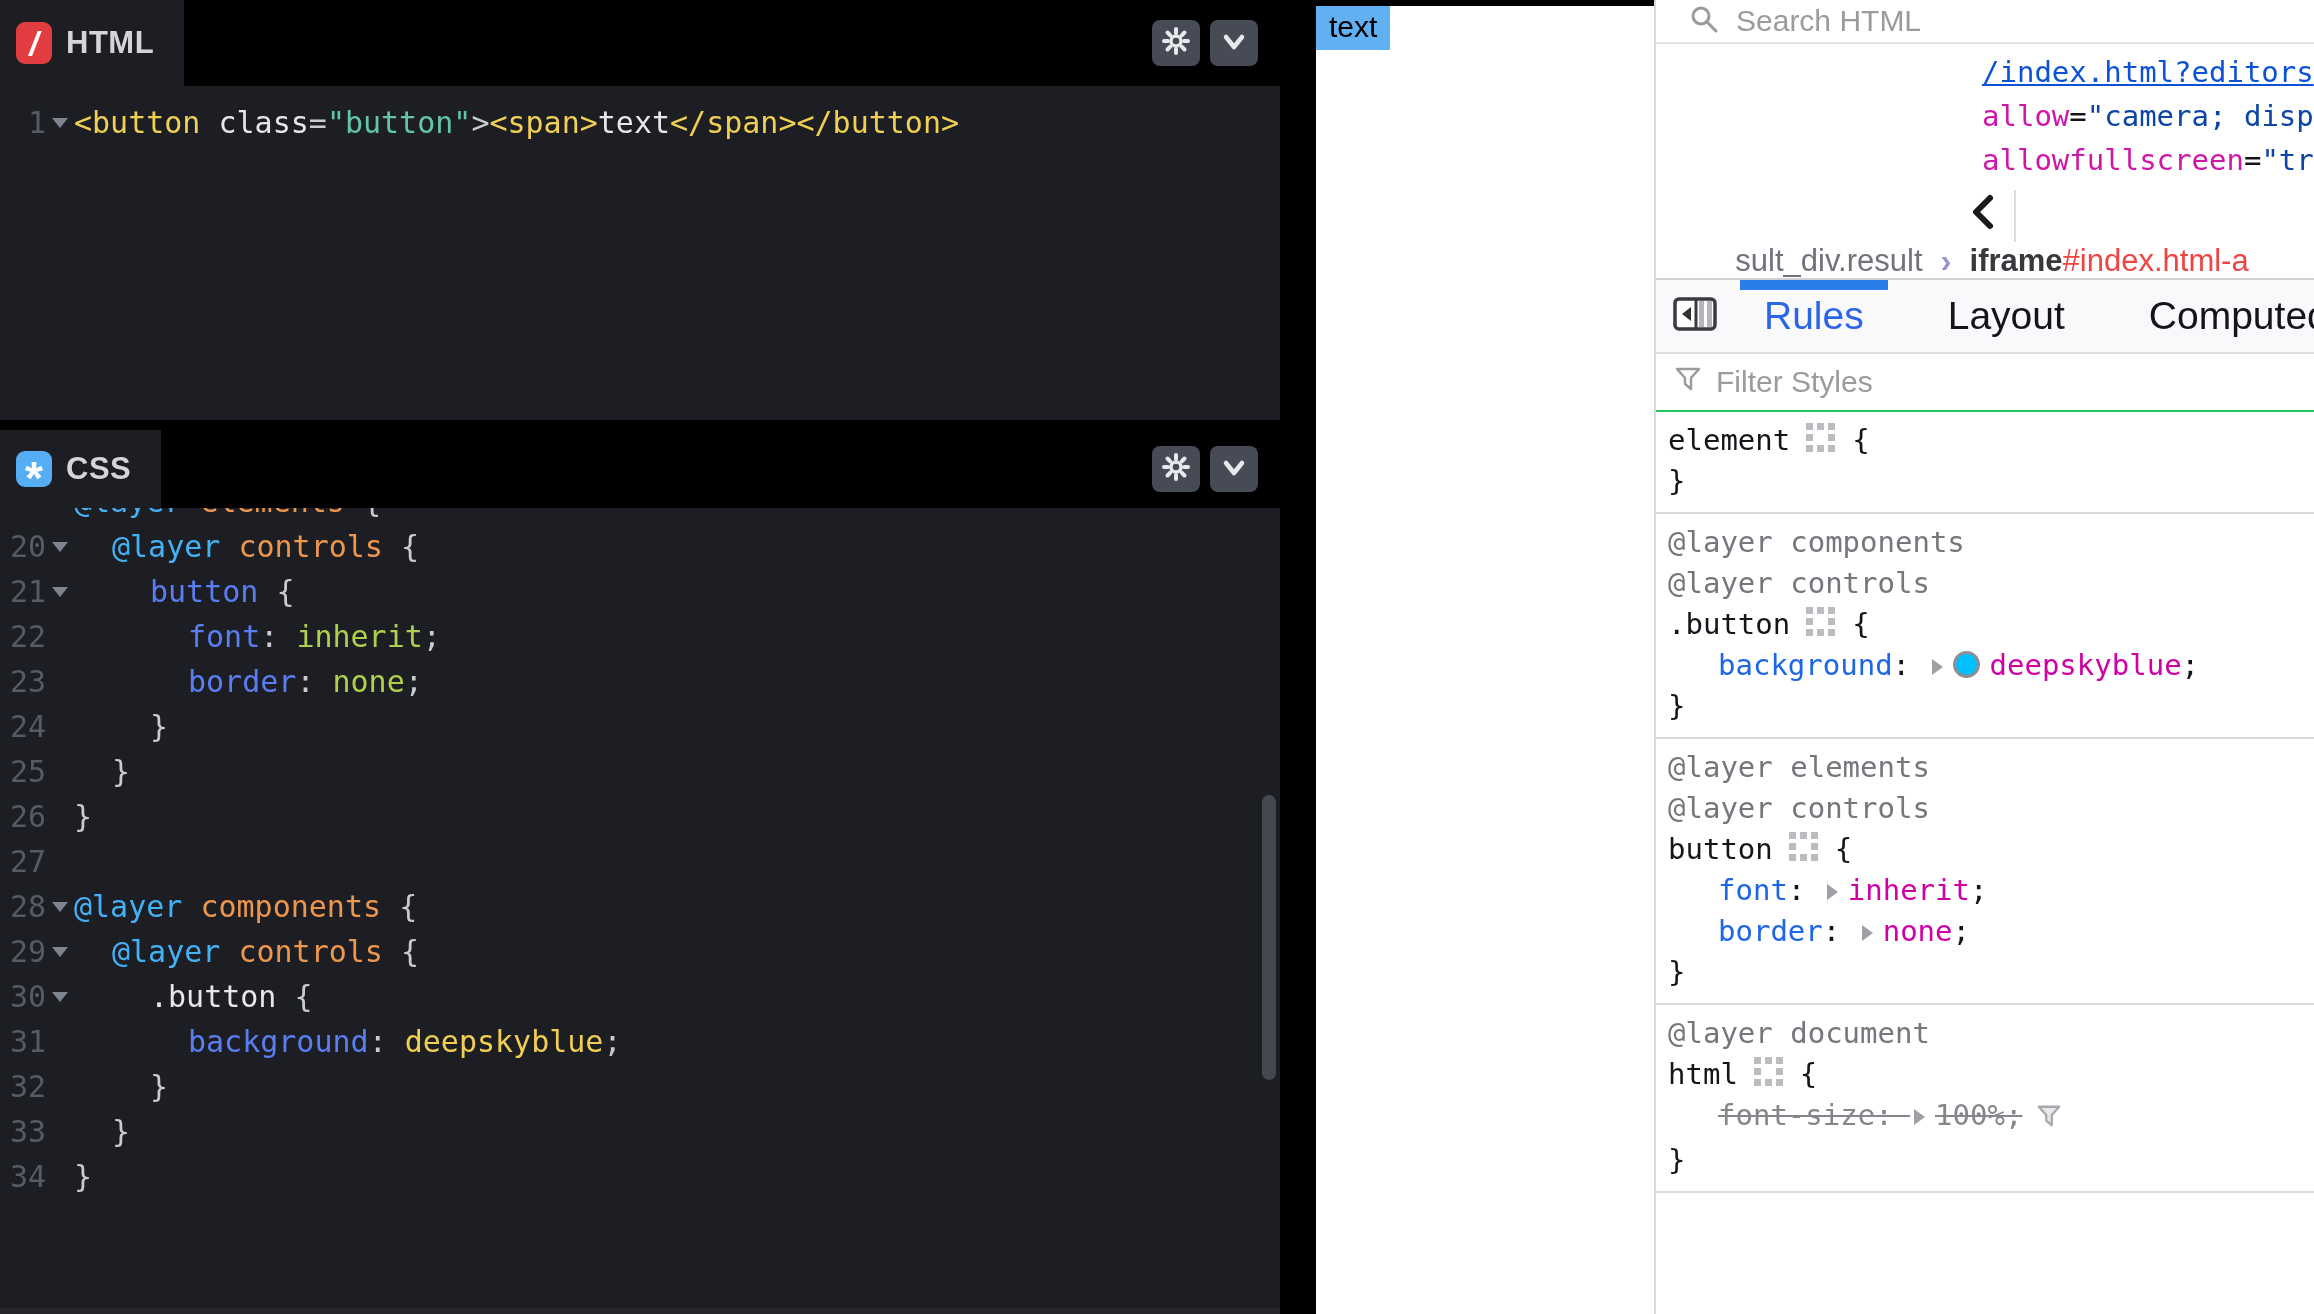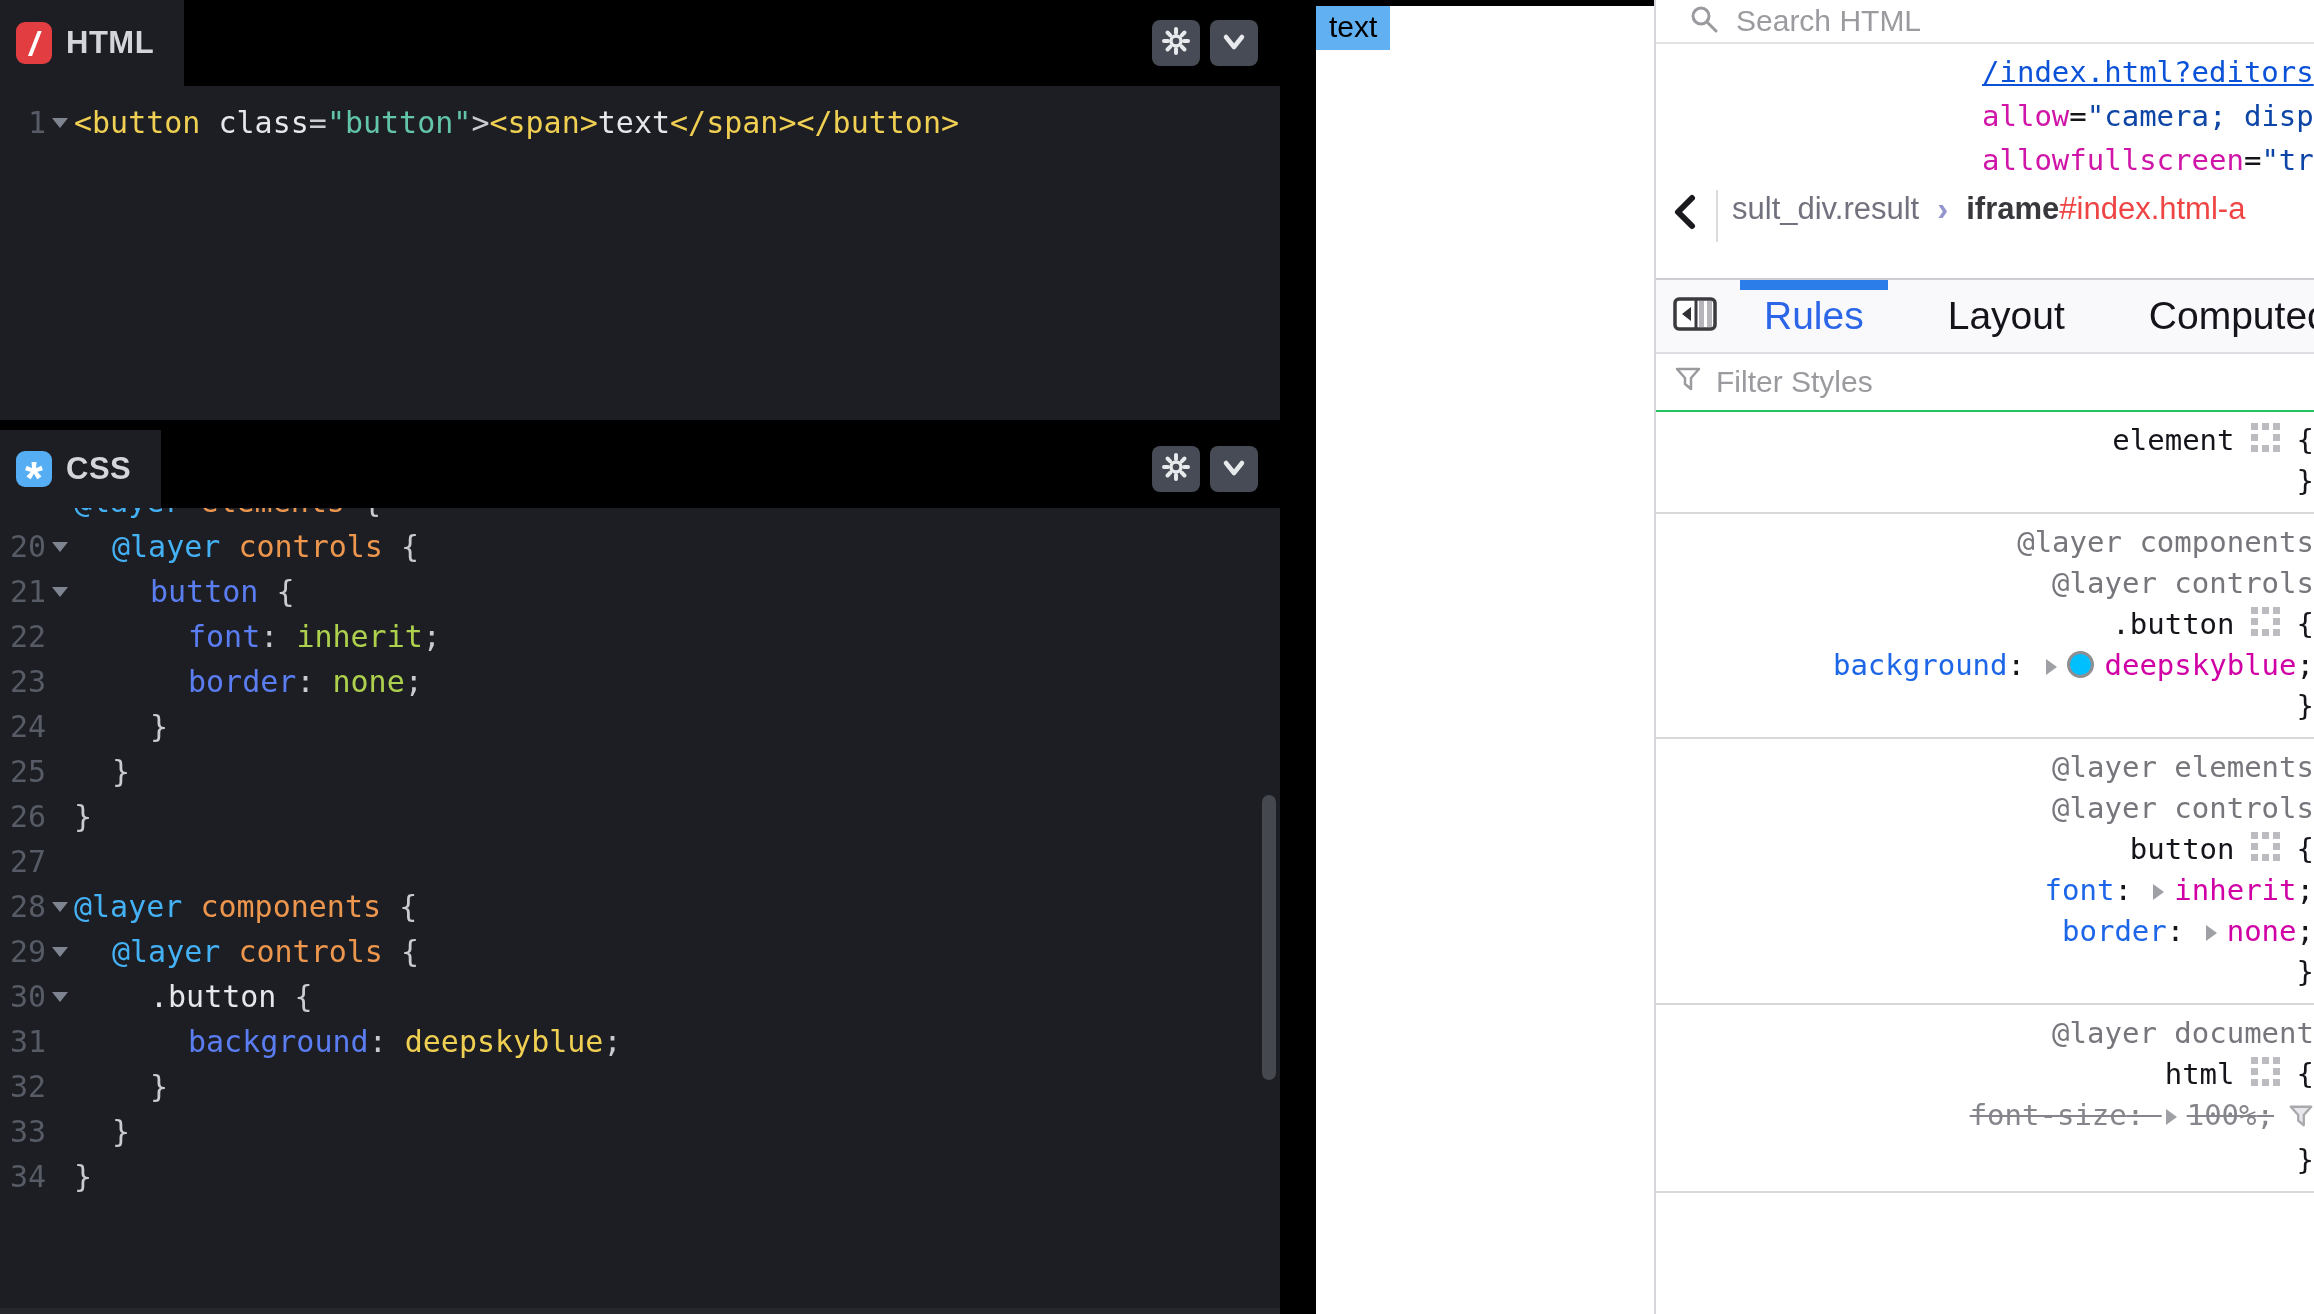--- a/index.html
+++ b/index.html
@@ -41,33 +41,33 @@
   .pv-button { display:inline-block; border:none; color:#000; font:30px/1 "Liberation Sans",sans-serif; padding:6px 13px 8px 13px; }
   
   .devtools { position:absolute; left:1654px; top:0; right:0; height:1314px; background:#fff;
               border-left:2px solid #d7d7db; color:#15141a; }
   .dt-search { height:44px; border-bottom:2px solid #e3e3e6; display:flex; align-items:center; gap:16px; padding-left:32px; }
   .dt-ph { font-size:30px; color:#9b9b9f; }
   .dt-markup { height:146px; padding:6px 0 0 288px; font:29px/44px "DejaVu Sans Mono",monospace; overflow:hidden; white-space:nowrap;margin-left:38px; }
   .m-link { color:#0b52d8; text-decoration:underline; }
   .m-attr { color:#d016a8; } .m-eq { color:#15141a; } .m-val { color:#0c45a5; }
   .m-clip { height:16px; overflow:hidden; }
-  .dt-breadcrumb { height:90px; border-bottom:2px solid #cfcfd3; display:flex; align-items:flex-start; font-size:31px; overflow:hidden; white-space:nowrap; }
+  .dt-breadcrumb { height:90px; border-bottom:2px solid #cfcfd3; display:flex; align-items:center; font-size:31px; overflow:hidden; white-space:nowrap;flex-direction:column; }
   .bc-back { width:62px; border-right:2px solid #ddd; display:flex; align-items:center; justify-content:center; flex:none; }
   .bc-items { display:flex; align-items:center; gap:18px; padding-left:14px; }
   .bc-dim { color:#72727e; } .bc-sep { color:#9595cf; font-size:33px; font-weight:bold; }
   .bc-strong { color:#38383d; font-weight:700; } .bc-rest { color:#ef4444; }
   .dt-tabbar { height:74px; background:#f9f9fb; border-bottom:2px solid #dedee2; display:flex; align-items:stretch; }
   .tb-toggle { width:78px; display:flex; align-items:center; justify-content:center; flex:none; }
   .dt-tab { position:relative; display:flex; align-items:center; padding:0 30px; margin-right:24px; font-size:39px; color:#15141a; }
   .dt-tab.active { color:#2b66e8; }
   .dt-tab.active::after { content:""; position:absolute; top:0; left:6px; right:6px; height:10px; background:#2b7de9; }
   .dt-filter { height:58px; border-bottom:2px solid #22c55e; display:flex; align-items:center; gap:14px; padding-left:18px; font-size:30px; color:#9b9b9f; }
   #rules { font:29px/41px "DejaVu Sans Mono",monospace; }
-  .rule-block { padding:8px 0 10px 12px; border-bottom:2px solid #d9d9dc;text-align:right; }
+  .rule-block { padding:8px 0 10px 12px; border-bottom:2px solid #d9d9dc; }
   .rule-line { white-space:pre; }
   .anc { color:#76767c; }
   .rsel { color:#15141a; }
   .decl { padding-left:50px; }
   .rprop { color:#1d66e8; } .rval { color:#d000a5; } .rpunct { color:#15141a; }
   .overr { color:#85858c; text-decoration:line-through; }
   .overr .rprop, .overr .rval, .overr .rpunct { color:#85858c; }
   .expander { display:inline-block; width:0; height:0; border-left:11px solid #9fa0a6; border-top:8px solid transparent; border-bottom:8px solid transparent; margin:0 10px 0 4px; }
   .swatch { display:inline-block; width:27px; height:27px; border-radius:50%; border:3px solid #8e8e93; vertical-align:-3px; margin-right:10px; }
   .dotgrid-wrap { display:inline-block; width:30px; height:30px; margin:0 16px; position:relative; vertical-align:-3px; }

